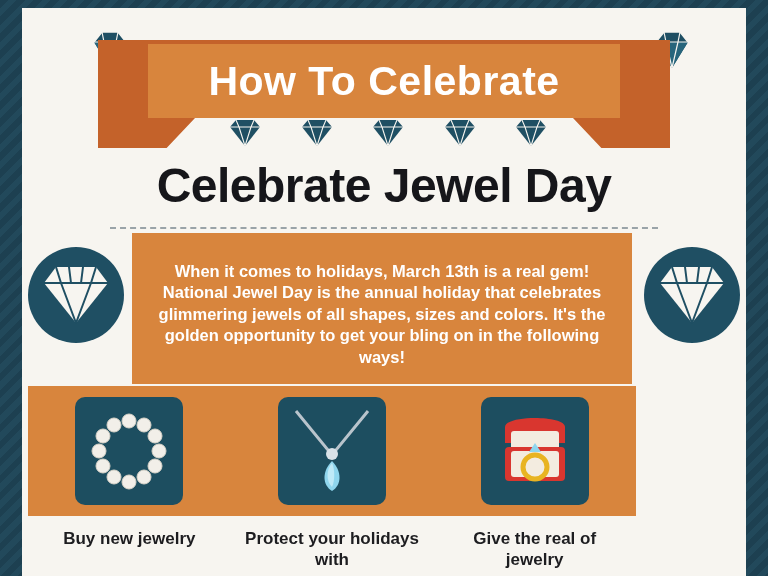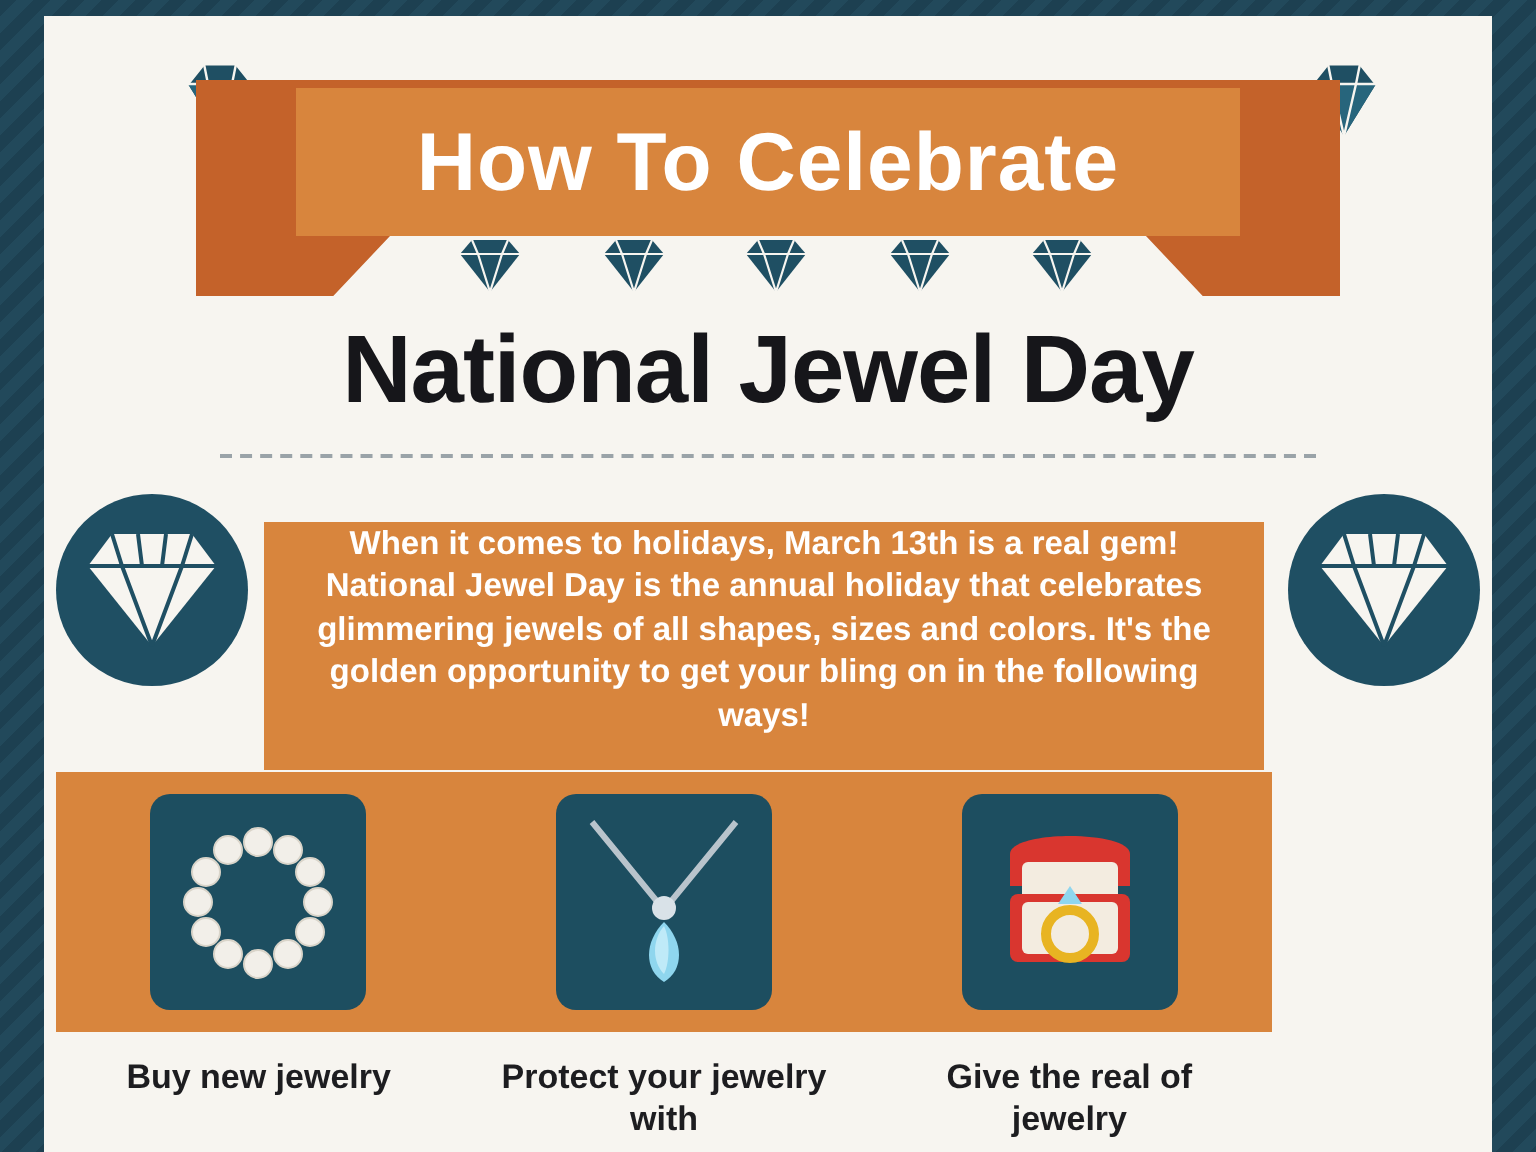--- a/index.html
+++ b/index.html
@@ -106,24 +106,24 @@
   }
 
   
   .intro-row {
     position: relative;
     height: 150px;
   }
   .intro-box {
     position: absolute;
     left: 110px;
-    top: 32px;
+    top: 4px;
     width: 500px;
     background: #d8853d;
-    padding: 1px 18px 16px 18px;
+    padding: 28px 18px 16px 18px;
     box-sizing: border-box;
     text-align: center;
   }
   .intro-box p {
     margin: 0;
     color: #ffffff;
     font-size: 16.5px;
     line-height: 1.30;
     font-weight: bold;
   }
@@ -248,21 +248,21 @@
         </span>
         <span>
           <svg width="34" height="30" viewBox="0 0 34 30">
             <polygon points="2,9 8,2 26,2 32,9 17,28" fill="#1f4f63"></polygon>
             <path d="M2 9 L32 9 M8 2 L11 9 M26 2 L23 9 M11 9 L17 28 M23 9 L17 28" stroke="#f7f5f0" stroke-width="1.1" fill="none"></path>
           </svg>
         </span>
       </div>
     </div>
 
-    <div class="main-title">National Jewel Day</div>
+    <div class="main-title">Celebrate Jewel Day</div>
 
     <div class="divider"></div>
 
     <div class="intro-row">
 
       <div class="side-badge left">
         <svg width="74" height="68" viewBox="0 0 74 68">
           <polygon points="5,22 17,6 57,6 69,22 37,62" fill="#f7f5f0"></polygon>
           <path d="M5 22 L69 22 M17 6 L22 22 M57 6 L52 22 M22 22 L37 62 M52 22 L37 62 M30 6 L32 22 M44 6 L42 22" stroke="#1f4f63" stroke-width="2" fill="none"></path>
         </svg>
@@ -313,21 +313,21 @@
           <div class="thumb">
             <svg width="108" height="108" viewBox="0 0 108 108">
               <path d="M18 14 L54 58 L90 14" fill="none" stroke="#b9c4cc" stroke-width="3"></path>
               <circle cx="54" cy="57" r="6" fill="#d9e2e8"></circle>
               <path d="M54 64 C44 74 44 88 54 94 C64 88 64 74 54 64 Z" fill="#8fd6ee"></path>
               <path d="M54 66 C48 73 48 84 54 90 C57 84 57 72 54 66 Z" fill="#bfeaf8"></path>
             </svg>
           </div>
         </div>
         <div class="caption">
-          <span>Protect your jewelry with</span>
+          <span>Protect your holidays with</span>
         </div>
       </div>
 
       <div class="card">
         <div class="thumb-area">
           <div class="thumb">
             <svg width="108" height="108" viewBox="0 0 108 108">
               <path d="M24 30 C24 18 84 18 84 30 L84 46 L24 46 Z" fill="#d9362f"></path>
               <rect x="30" y="34" width="48" height="20" rx="3" fill="#f3ece0"></rect>
               <rect x="24" y="50" width="60" height="34" rx="4" fill="#d9362f"></rect>

